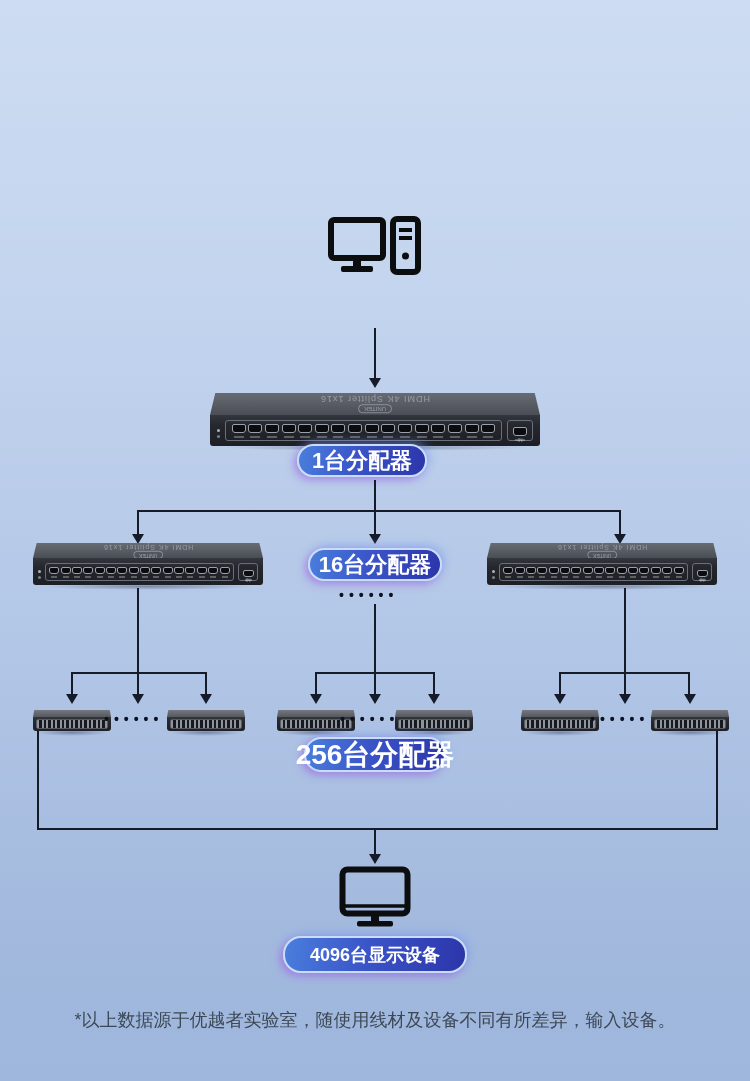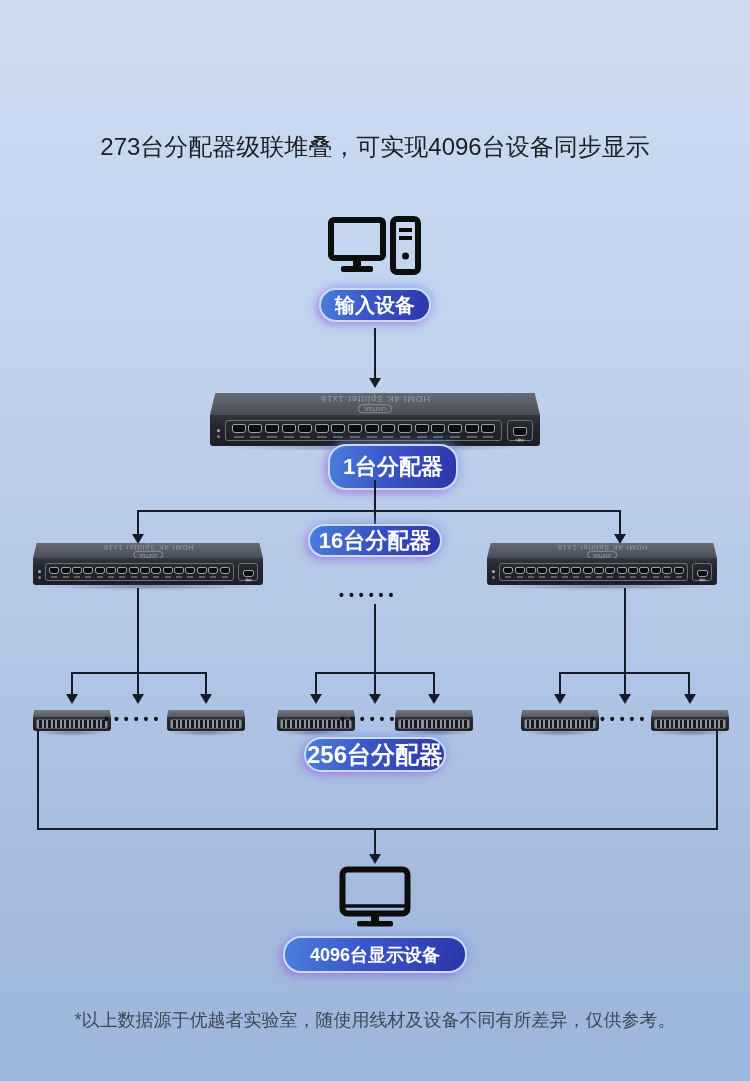--- a/index.html
+++ b/index.html
@@ -77,33 +77,31 @@
   .sm .dev-front{height:14px;padding:0 3px;}
   .sm .strip-mini{flex:1;height:8px;border:1px solid #565b63;border-radius:2px;
     background:repeating-linear-gradient(90deg,#8e949c 0 2px,#17191e 2px 4.5px);}
   .icon{position:absolute;}
 </style>
 </head>
 <body>
 
 <div class="canvas">
 
-  <div class="subtitle">273台分配器级联堆叠，可实现4096台设备同步显示</div>
 
   <svg class="icon" style="left:327px;top:216px" width="94" height="62" viewBox="0 0 94 62">
     <rect x="4" y="4" width="52" height="38" rx="3" fill="none" stroke="#0c0d0f" stroke-width="6"></rect>
     <rect x="26" y="42" width="8" height="9" fill="#0c0d0f"></rect>
     <rect x="14" y="50" width="32" height="6" rx="2" fill="#0c0d0f"></rect>
     <rect x="66" y="3" width="25" height="53" rx="4" fill="none" stroke="#0c0d0f" stroke-width="6"></rect>
     <line x1="72" y1="14" x2="85" y2="14" stroke="#0c0d0f" stroke-width="4"></line>
     <line x1="72" y1="22" x2="85" y2="22" stroke="#0c0d0f" stroke-width="4"></line>
     <circle cx="78.5" cy="40" r="3.5" fill="#0c0d0f"></circle>
   </svg>
 
-  <div class="pill" style="left:319px;top:288px;width:112px;height:34px;font-size:20px">输入设备</div>
 
   <div class="v" style="left:374px;top:328px;height:50px"></div>
   <div class="head" style="left:369px;top:378px"></div>
 
   <div class="device lg" style="left:210px;top:393px;width:330px">
     <div class="dev-top">
       <div class="dev-flip">
         <span class="dev-brand">UNITEK</span>
         <span class="dev-text">HDMI 4K Splitter 1x16</span>
       </div>
@@ -128,21 +126,21 @@
           <span class="port"></span>
           <span class="port"></span>
         </div>
       <div class="in-box">
         <span class="port" style="width:12px;height:7px"></span>
         <span class="in-label">IN</span>
       </div>
     </div>
   </div>
 
-  <div class="pill" style="left:328px;top:444px;width:130px;height:46px;font-size:22px">1台分配器</div>
+  <div class="pill" style="left:297px;top:444px;width:130px;height:33px;font-size:22px">1台分配器</div>
 
   <div class="v" style="left:374px;top:480px;height:31px"></div>
   <div class="h" style="left:137px;top:510px;width:484px"></div>
   <div class="v" style="left:137px;top:510px;height:26px"></div>
   <div class="v" style="left:374px;top:510px;height:26px"></div>
   <div class="v" style="left:619px;top:510px;height:26px"></div>
   <div class="head" style="left:132px;top:534px"></div>
   <div class="head" style="left:369px;top:534px"></div>
   <div class="head" style="left:614px;top:534px"></div>
 
@@ -206,21 +204,21 @@
           <span class="port"></span>
           <span class="port"></span>
         </div>
       <div class="in-box">
         <span class="port" style="width:9px;height:5px"></span>
         <span class="in-label">IN</span>
       </div>
     </div>
   </div>
 
-  <div class="pill" style="left:308px;top:524px;width:134px;height:33px;font-size:22px">16台分配器</div>
+  <div class="pill" style="left:308px;top:548px;width:134px;height:33px;font-size:22px">16台分配器</div>
   <div class="dots" style="left:339px;top:588px;width:80px;text-align:left">••••••</div>
 
   <div class="v" style="left:137px;top:588px;height:108px"></div>
   <div class="h" style="left:72px;top:672px;width:134px"></div>
   <div class="v" style="left:71px;top:672px;height:22px"></div>
   <div class="v" style="left:205px;top:672px;height:22px"></div>
   <div class="head" style="left:66px;top:694px"></div>
   <div class="head" style="left:132px;top:694px"></div>
   <div class="head" style="left:200px;top:694px"></div>
 
@@ -273,31 +271,31 @@
       </div>
   </div>
   <div class="dots" style="left:590px;top:712px;width:70px">••••••</div>
   <div class="device sm" style="left:651px;top:710px;width:78px">
     <div class="dev-top"></div>
       <div class="dev-front">
         <div class="strip-mini"></div>
       </div>
   </div>
 
-  <div class="pill" style="left:304px;top:737px;width:142px;height:35px;font-size:24px">256台分配器</div>
+  <div class="pill" style="left:304px;top:737px;width:142px;height:35px;font-size:28px">256台分配器</div>
 
   <div class="v" style="left:37px;top:731px;height:98px"></div>
   <div class="v" style="left:716px;top:731px;height:98px"></div>
   <div class="h" style="left:37px;top:828px;width:681px"></div>
   <div class="v" style="left:374px;top:828px;height:26px"></div>
   <div class="head" style="left:369px;top:854px"></div>
 
   <svg class="icon" style="left:339px;top:866px" width="72" height="64" viewBox="0 0 72 64">
     <rect x="3.5" y="3.5" width="65" height="44" rx="5" fill="none" stroke="#0c0d0f" stroke-width="6"></rect>
     <line x1="4" y1="40" x2="68" y2="40" stroke="#0c0d0f" stroke-width="3.5"></line>
     <rect x="32" y="47" width="8" height="9" fill="#0c0d0f"></rect>
     <rect x="18" y="55" width="36" height="5.5" rx="2" fill="#0c0d0f"></rect>
   </svg>
 
   <div class="pill" style="left:283px;top:936px;width:184px;height:37px;font-size:18px">4096台显示设备</div>
 
-  <div class="footer">*以上数据源于优越者实验室，随使用线材及设备不同有所差异，仅供参考。</div>
+  <div class="footer">*以上数据源于优越者实验室，随使用线材及设备不同有所差异，输入设备。</div>
 </div>
 
 </body></html>

